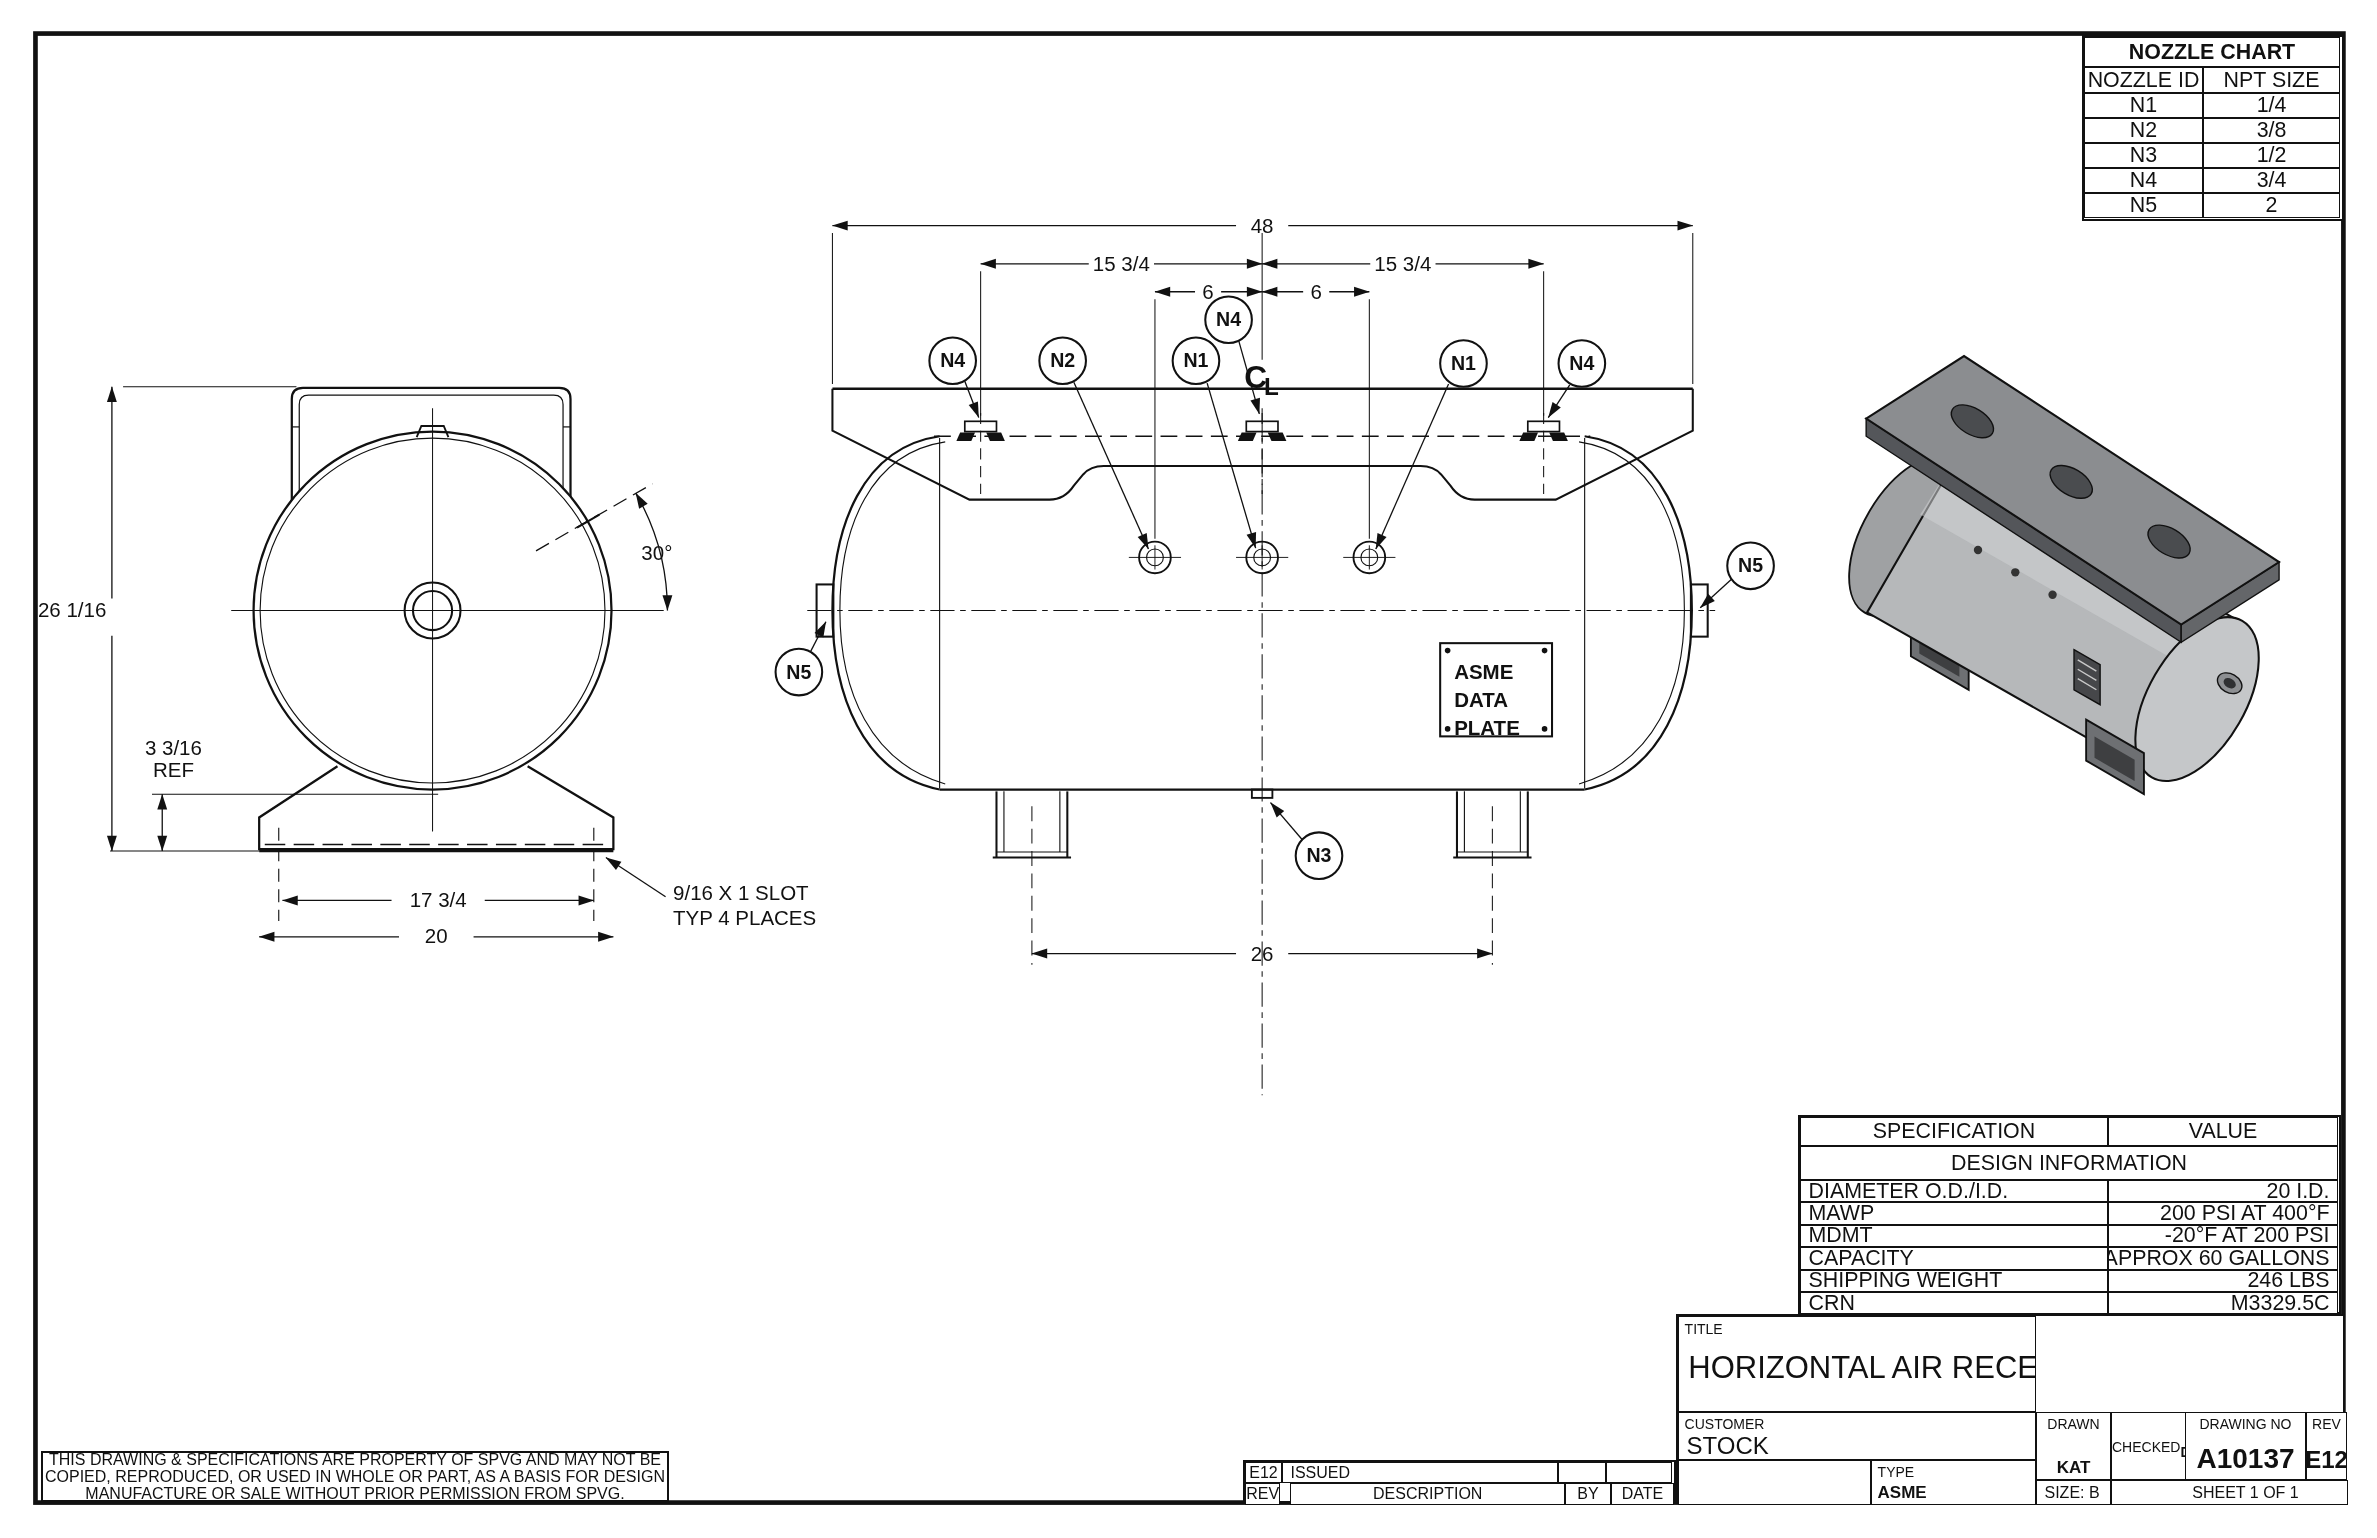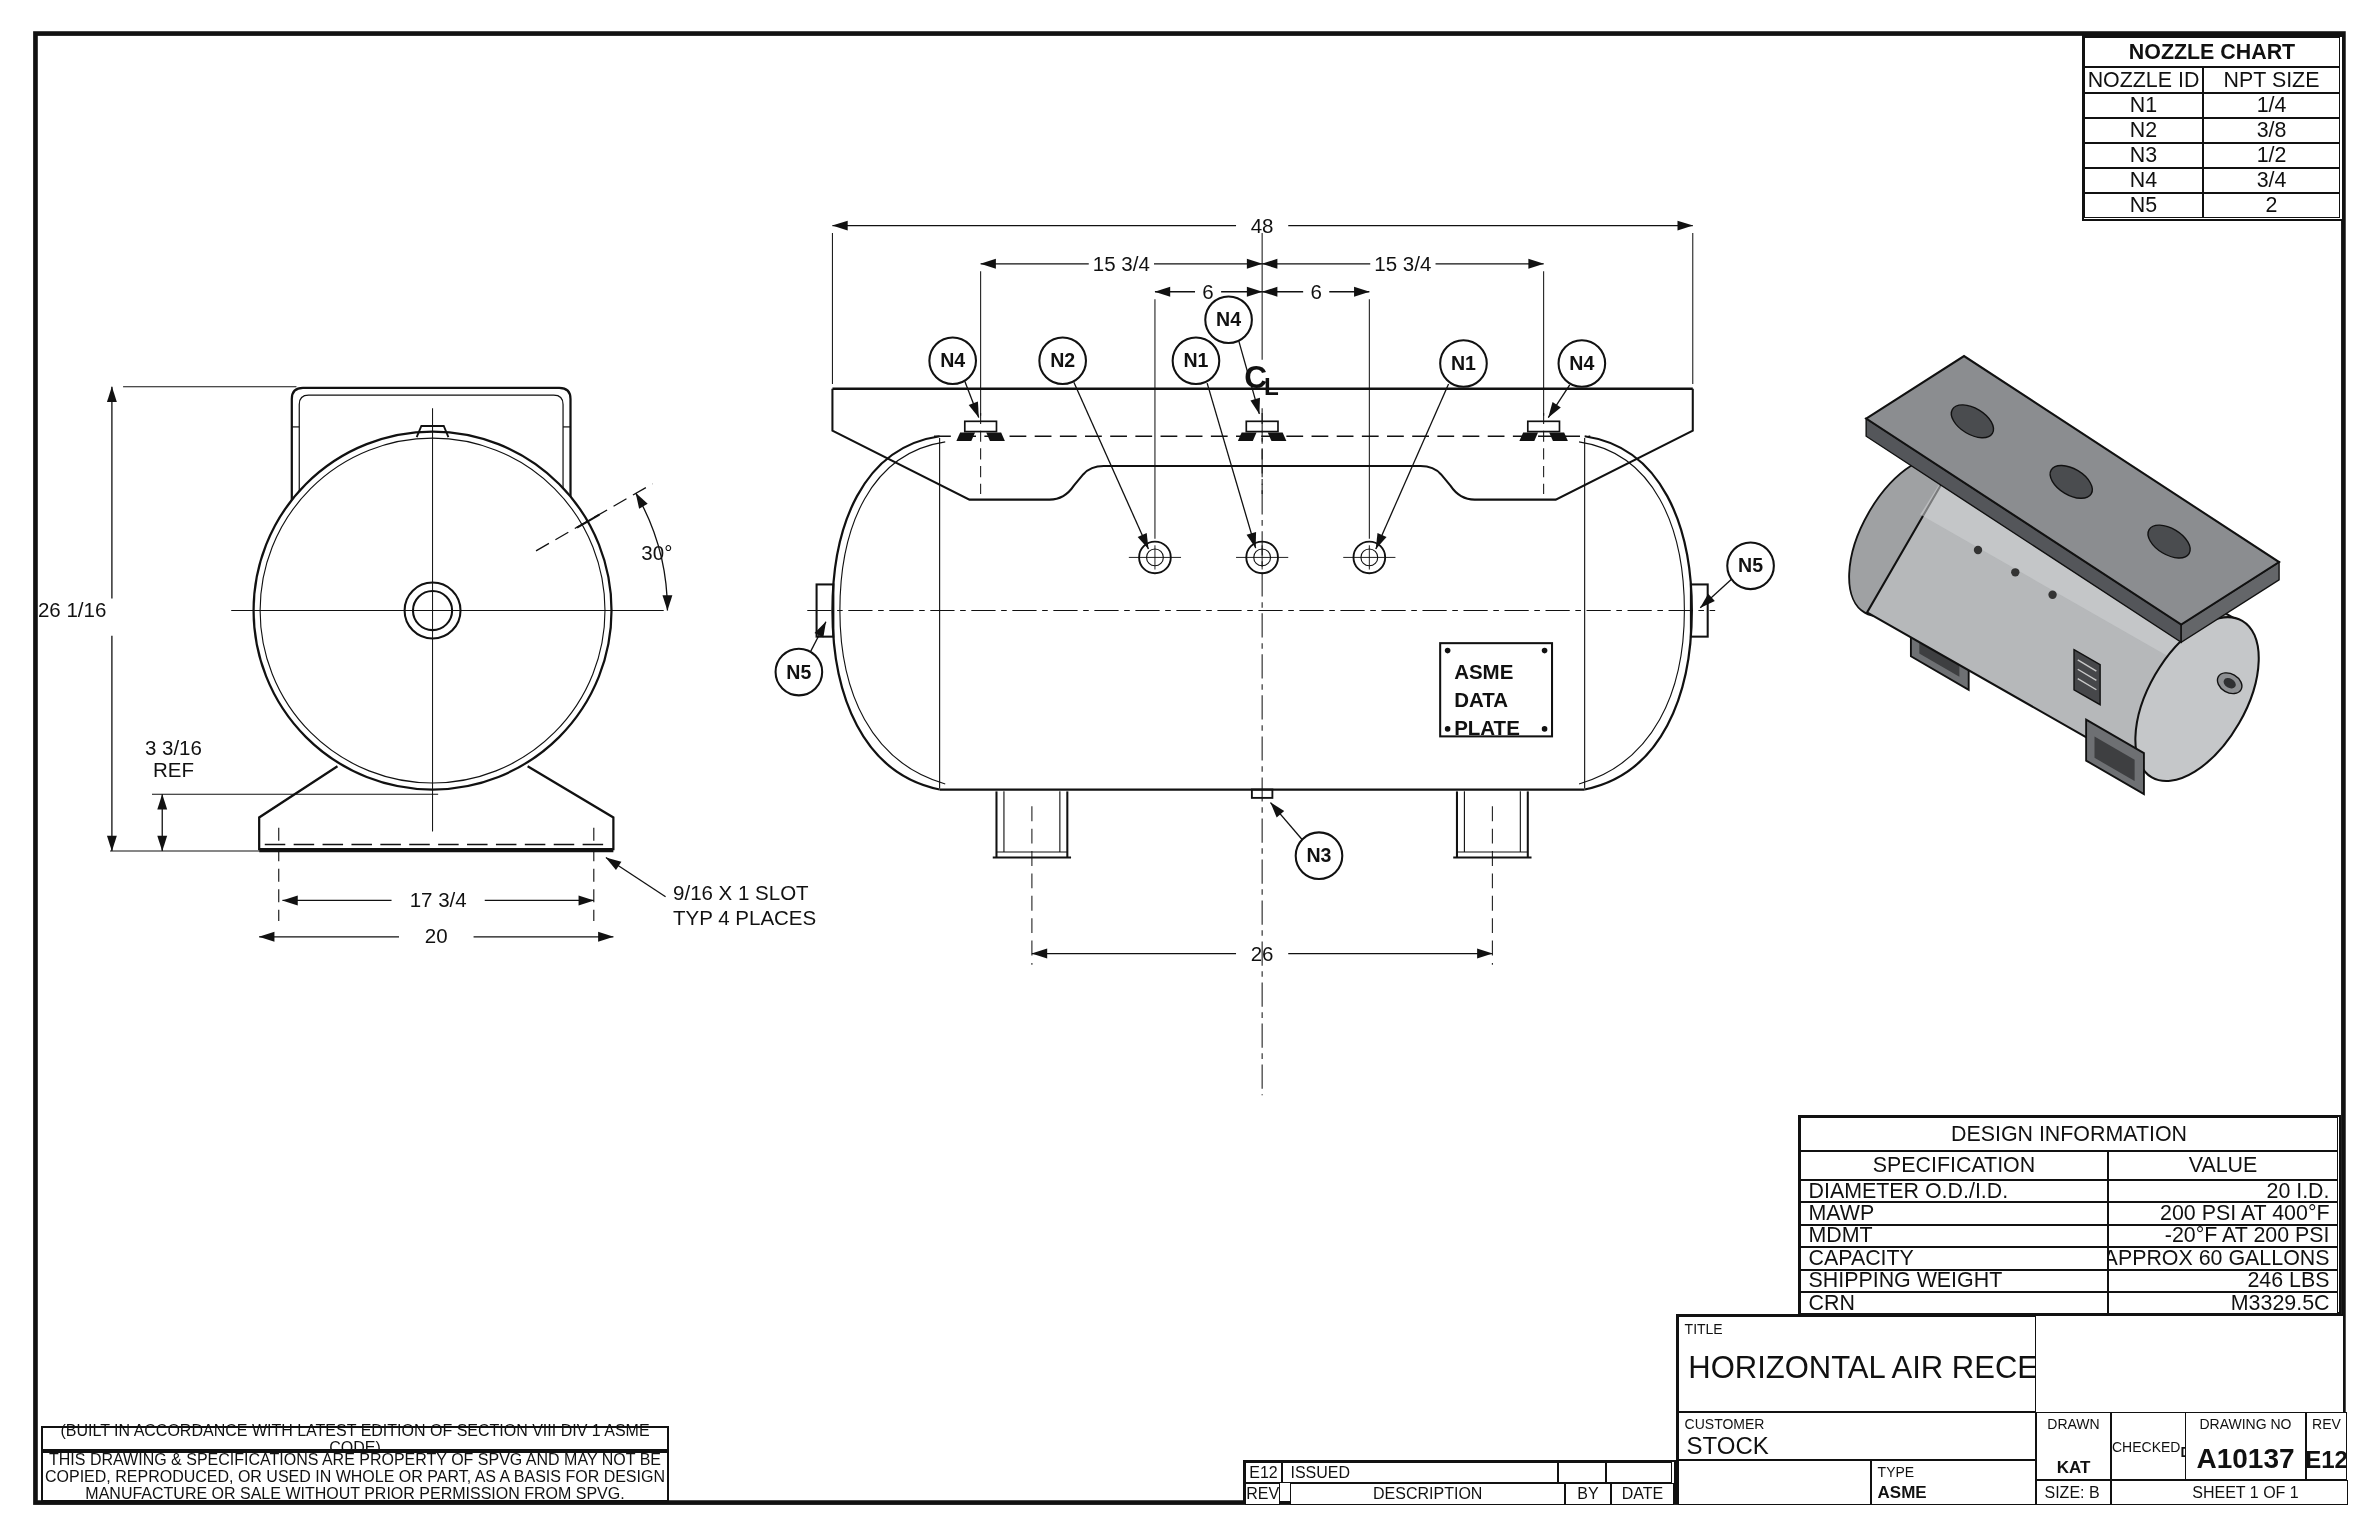--- a/index.html
+++ b/index.html
@@ -305,26 +305,26 @@
         <div class="cell" style="width:137px;height:25px;">3/4</div>
       </div>
   <div class="trow">
         <div class="cell" style="width:119px;height:25px;">N5</div>
         <div class="cell" style="width:137px;height:25px;">2</div>
       </div>
 </div>
 
 <div id="design-info" class="abs">
   <div style="display:flex;">
-        <div class="cell" style="width:538px;height:34px;">DESIGN INFORMATION</div>
-      </div>
-  <div style="display:flex;">
     <div class="cell" style="width:308px;height:29px;">SPECIFICATION</div>
     <div class="cell" style="width:230px;height:29px;">VALUE</div>
   </div>
+  <div style="display:flex;">
+        <div class="cell" style="width:538px;height:34px;">DESIGN INFORMATION</div>
+      </div>
   <div style="display:flex;">
         <div class="cell left" style="width:308px;height:22.4px;">DIAMETER O.D./I.D.</div>
         <div class="cell right" style="width:230px;height:22.4px;">20 I.D.</div>
       </div>
   <div style="display:flex;">
         <div class="cell left" style="width:308px;height:22.4px;">MAWP</div>
         <div class="cell right" style="width:230px;height:22.4px;">200 PSI AT 400°F</div>
       </div>
   <div style="display:flex;">
         <div class="cell left" style="width:308px;height:22.4px;">MDMT</div>
@@ -388,23 +388,20 @@
     <div class="cell" style="width:66px;height:21.4px;"></div>
   </div>
   <div style="display:flex;">
     <div class="cell" style="width:37px;height:21.4px;">REV</div>
     <div class="cell" style="width:288px;height:21.4px;margin-left:10px;">DESCRIPTION</div>
     <div class="cell" style="width:48px;height:21.4px;">BY</div>
     <div class="cell" style="width:66px;height:21.4px;">DATE</div>
   </div>
 </div>
 
-<div class="abs notebox" style="left:41px;top:1426px;width:628px;height:25px;">
-  <span>(BUILT IN ACCORDANCE WITH LATEST EDITION OF SECTION VIII DIV 1 ASME CODE)</span>
-</div>
 <div class="abs notebox" style="left:41px;top:1451px;width:628px;height:51px;">
   <span>THIS DRAWING &amp; SPECIFICATIONS ARE PROPERTY OF SPVG AND MAY NOT BE</span>
   <span>COPIED, REPRODUCED, OR USED IN WHOLE OR PART, AS A BASIS FOR DESIGN</span>
   <span>MANUFACTURE OR SALE WITHOUT PRIOR PERMISSION FROM SPVG.</span>
 </div>
 
 </div>
 
 
 </body></html>

